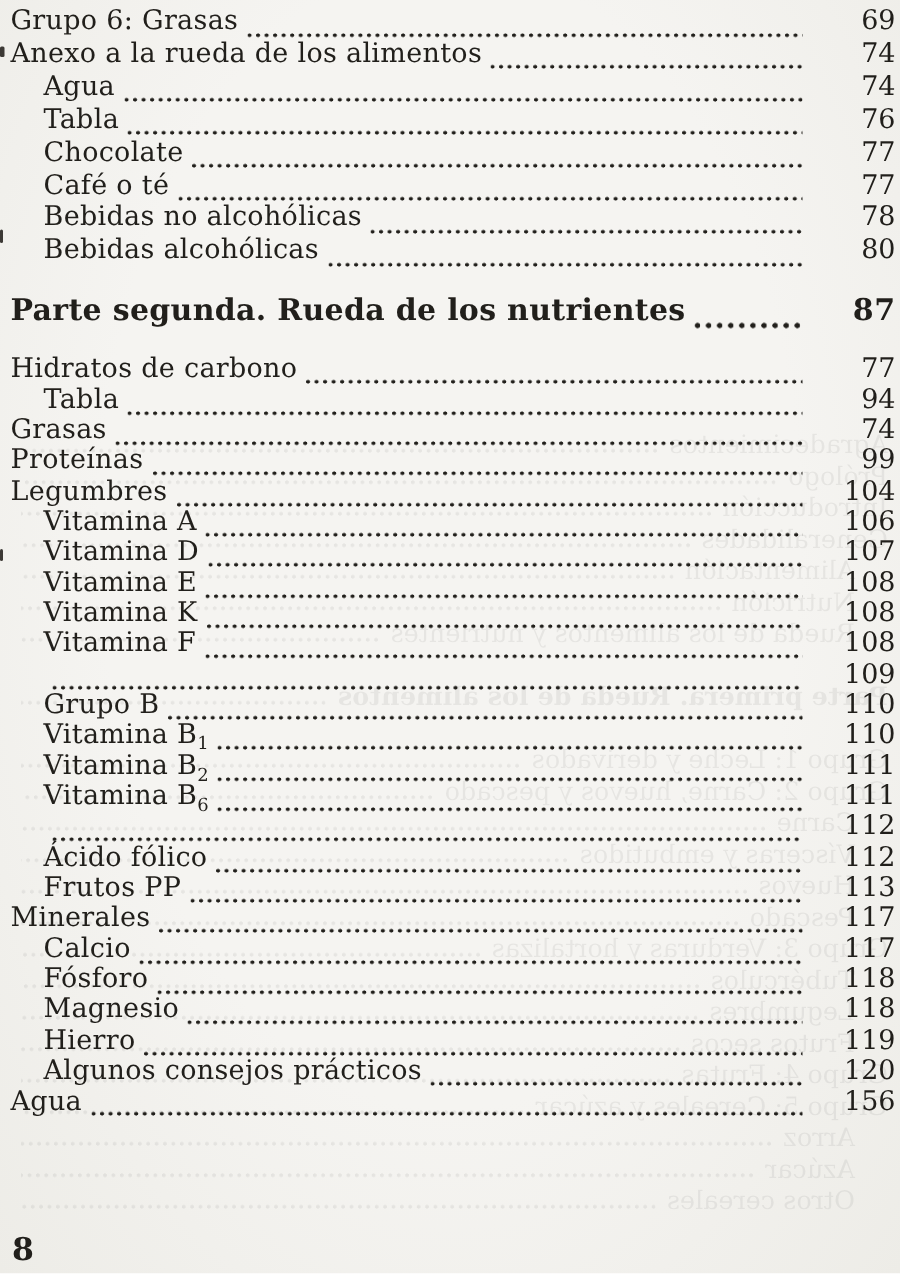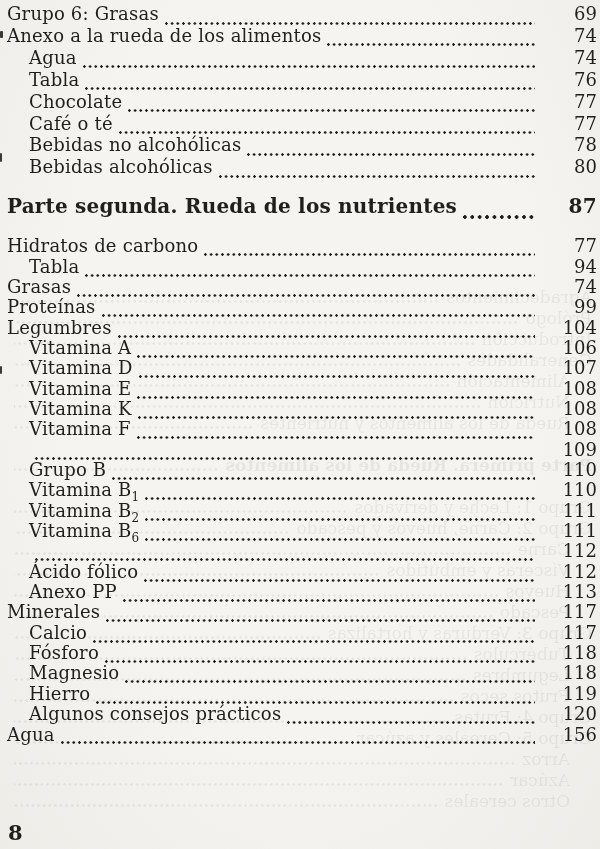--- a/index.html
+++ b/index.html
@@ -280,21 +280,21 @@
         <div class="row indent">
     <span class="leader"></span>
     <span class="pagecol">112</span>
   </div>
         <div class="row indent">
     <span class="label">Ácido fólico</span>
     <span class="leader"></span>
     <span class="pagecol">112</span>
   </div>
         <div class="row indent">
-    <span class="label">Anexo PP</span>
+    <span class="label">Frutos PP</span>
     <span class="leader"></span>
     <span class="pagecol">113</span>
   </div>
         <div class="row">
     <span class="label">Minerales</span>
     <span class="leader"></span>
     <span class="pagecol">117</span>
   </div>
         <div class="row indent">
     <span class="label">Calcio</span>

